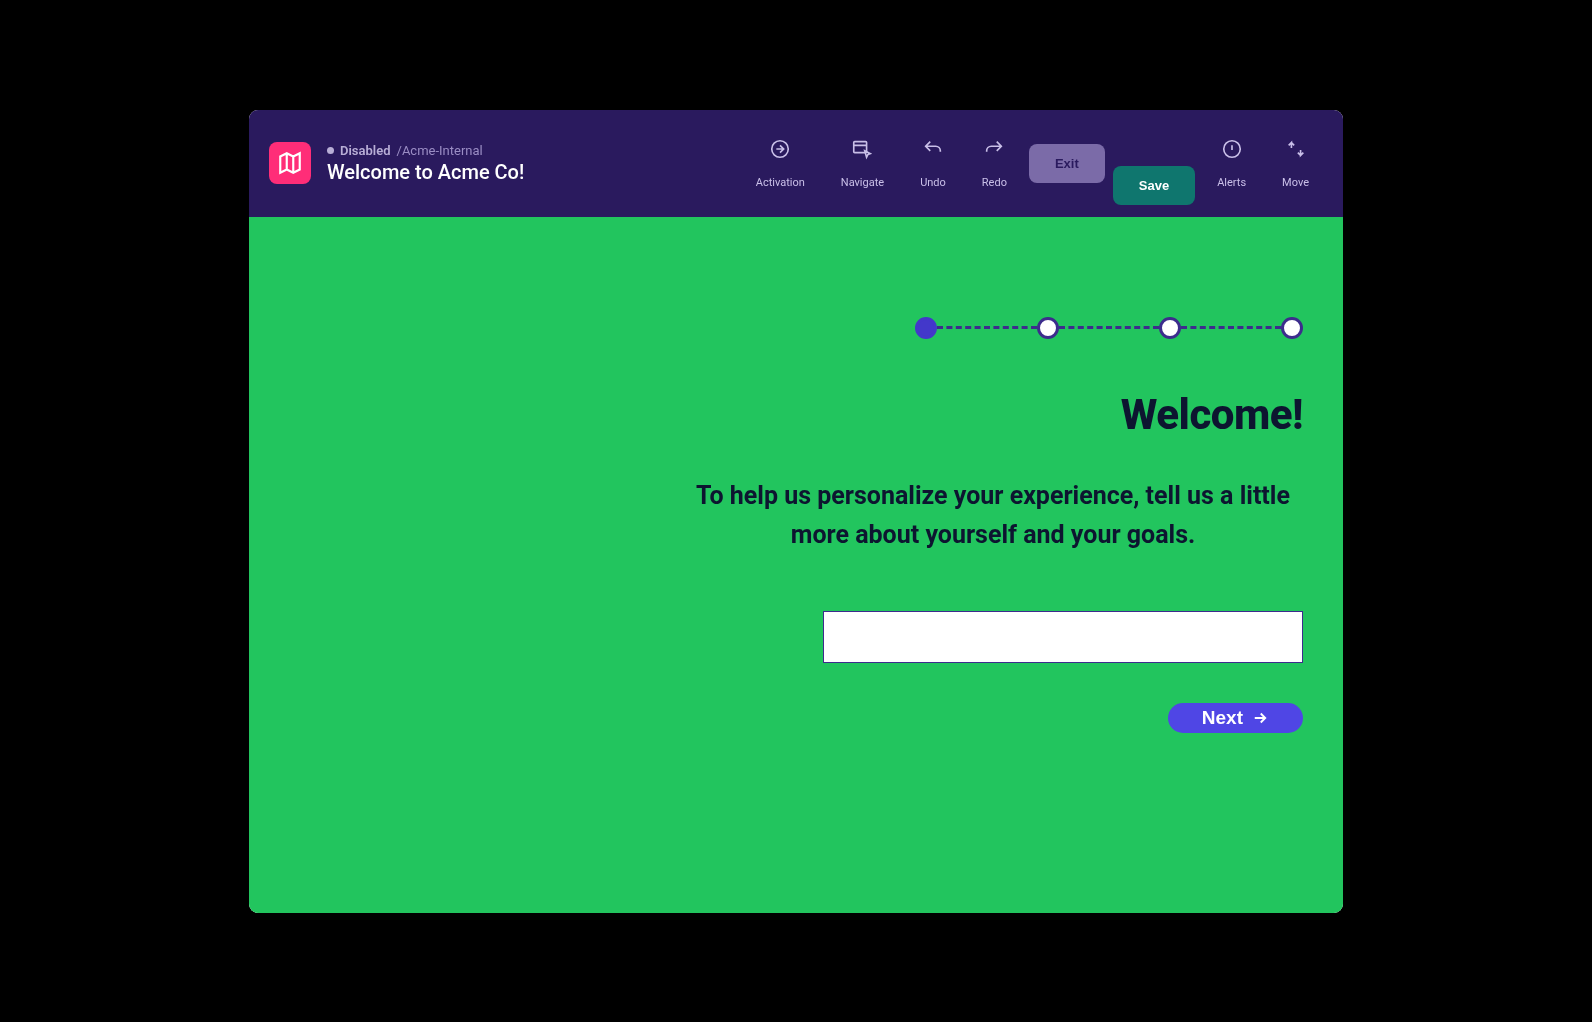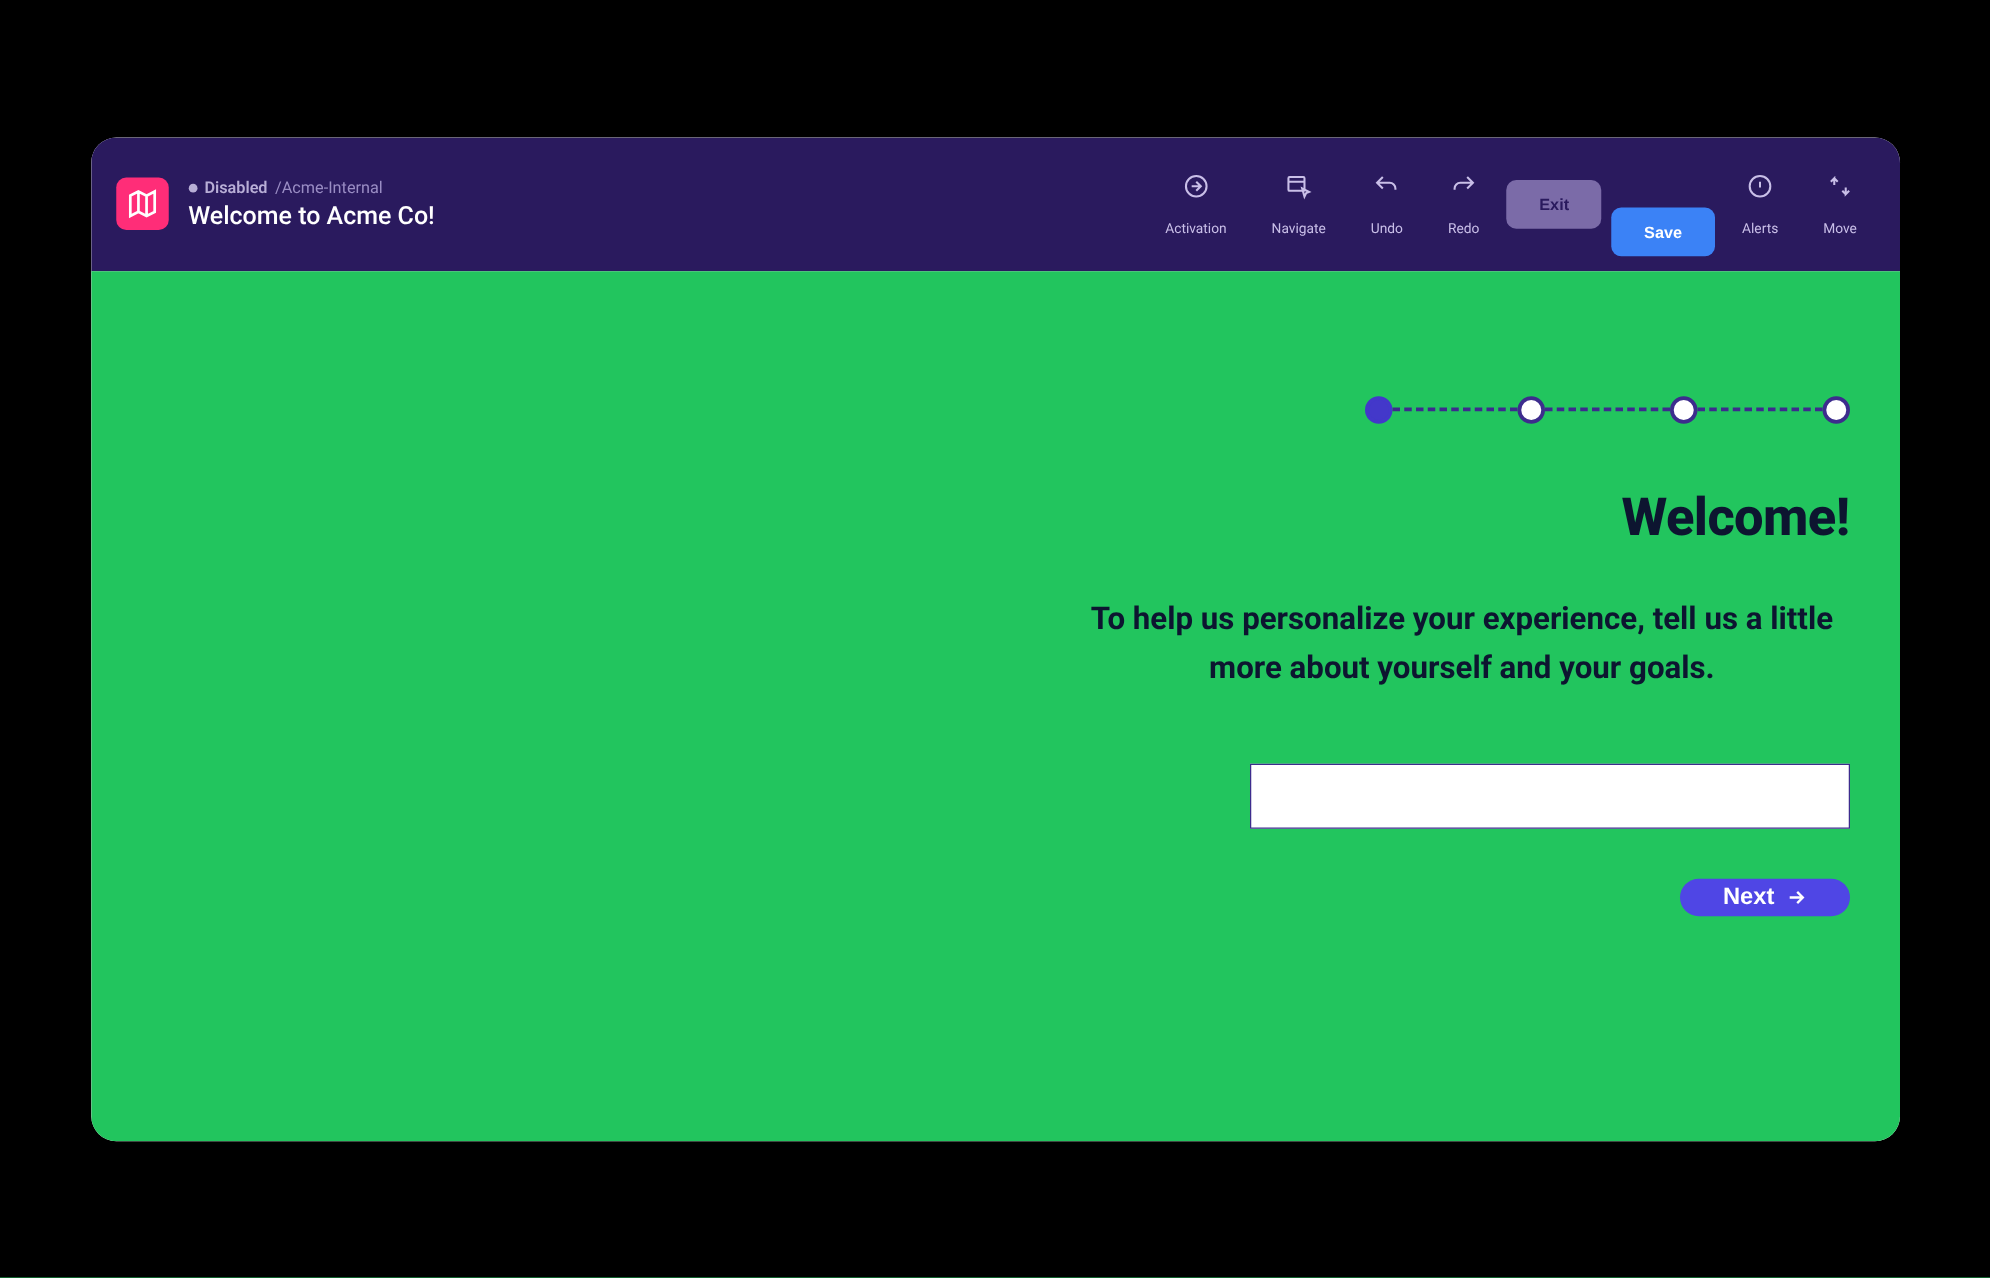--- a/index.html
+++ b/index.html
@@ -10,23 +10,23 @@
     body {
       font-family: -apple-system, BlinkMacSystemFont, 'Segoe UI', Roboto, Helvetica, Arial, sans-serif;
       background: #000;
       display: flex;
       align-items: center;
       justify-content: center;
       min-height: 100vh;
       padding: 20px;
     }
     .app-window {
-      width: 1447px;
+      width: 1094px;
       background: #fff;
-      border-radius: 20px;
+      border-radius: 9px;
       overflow: hidden;
       box-shadow: 0 20px 60px rgba(0,0,0,0.5);
     }
     .header {
       background: #2a1a5e;
       display: flex;
       align-items: center;
       padding: 12px 20px;
       gap: 16px;
     }
@@ -105,21 +105,21 @@
       font-size: 13px;
       font-weight: 600;
       border: none;
       cursor: pointer;
     }
     .btn-exit {
       background: #7b6ba8;
       color: #2a1a5e;
     }
     .btn-save {
-      background: #3b82f6;
+      background: #0f766e;
       color: #fff;
       margin-top: 44px;
     }
     .main-content {
       background: #22c55e;
       padding: 100px 40px 180px;
       display: flex;
       flex-direction: column;
       align-items: flex-end;
     }

